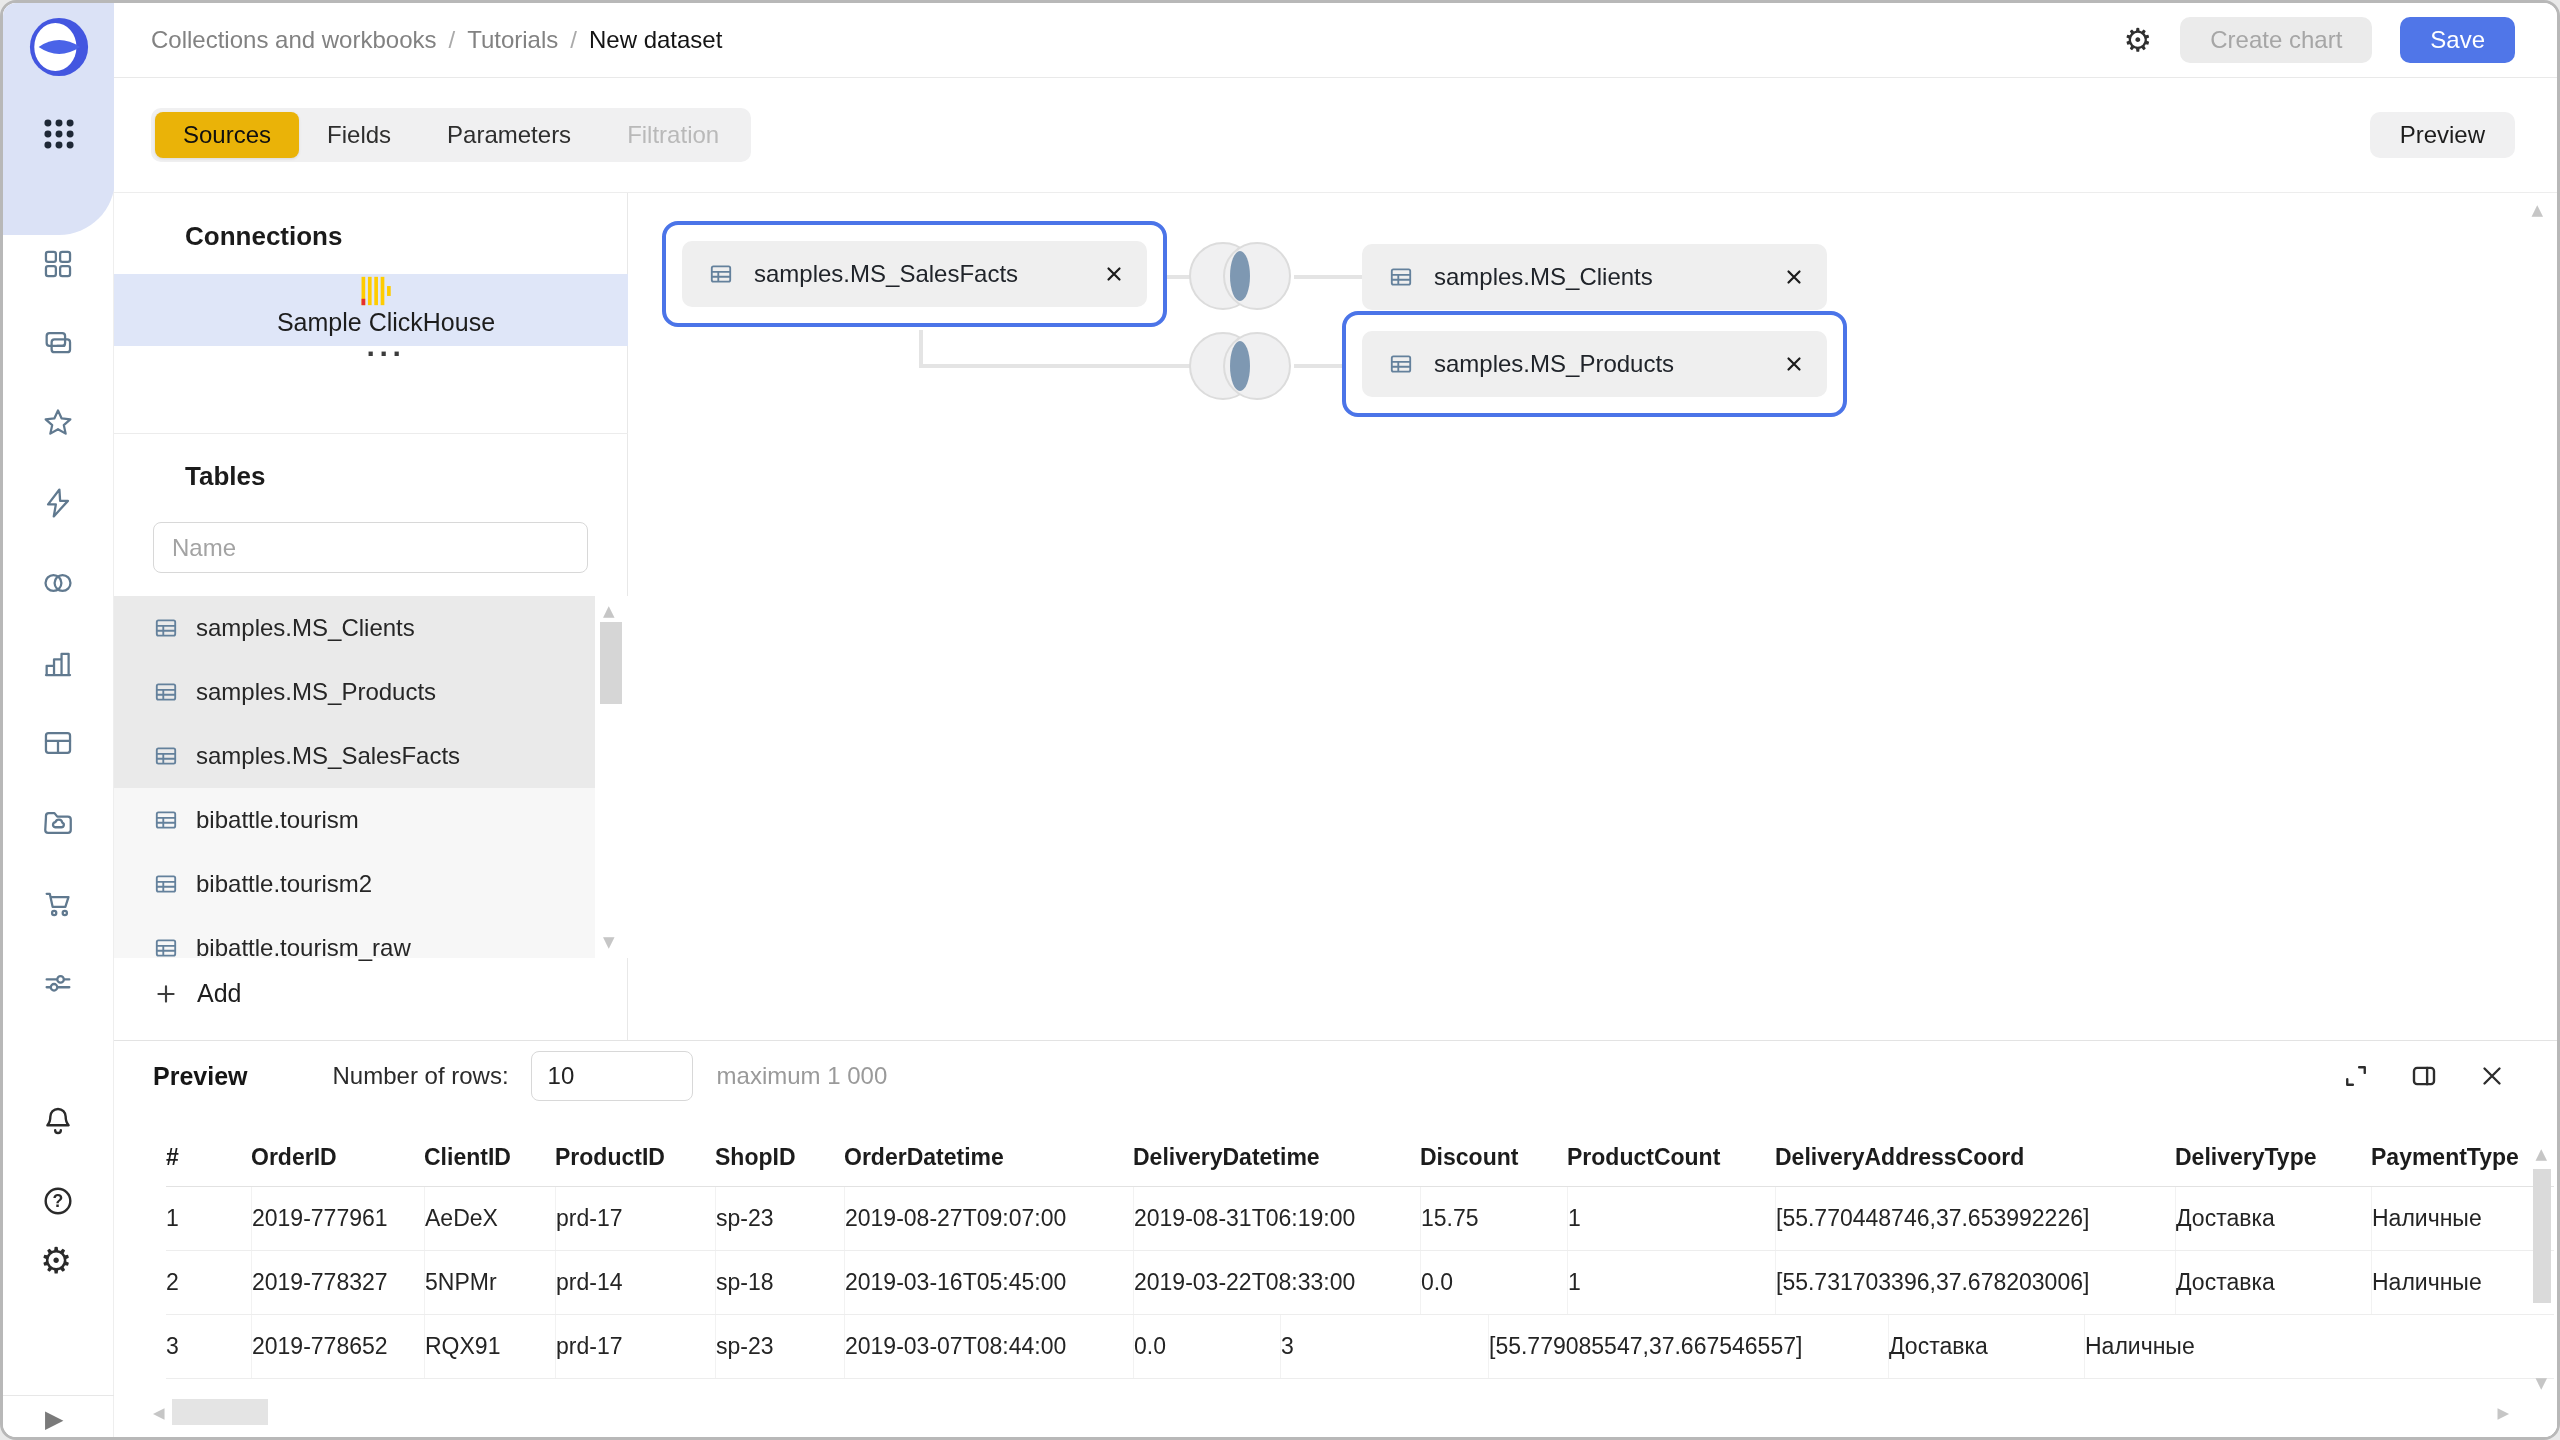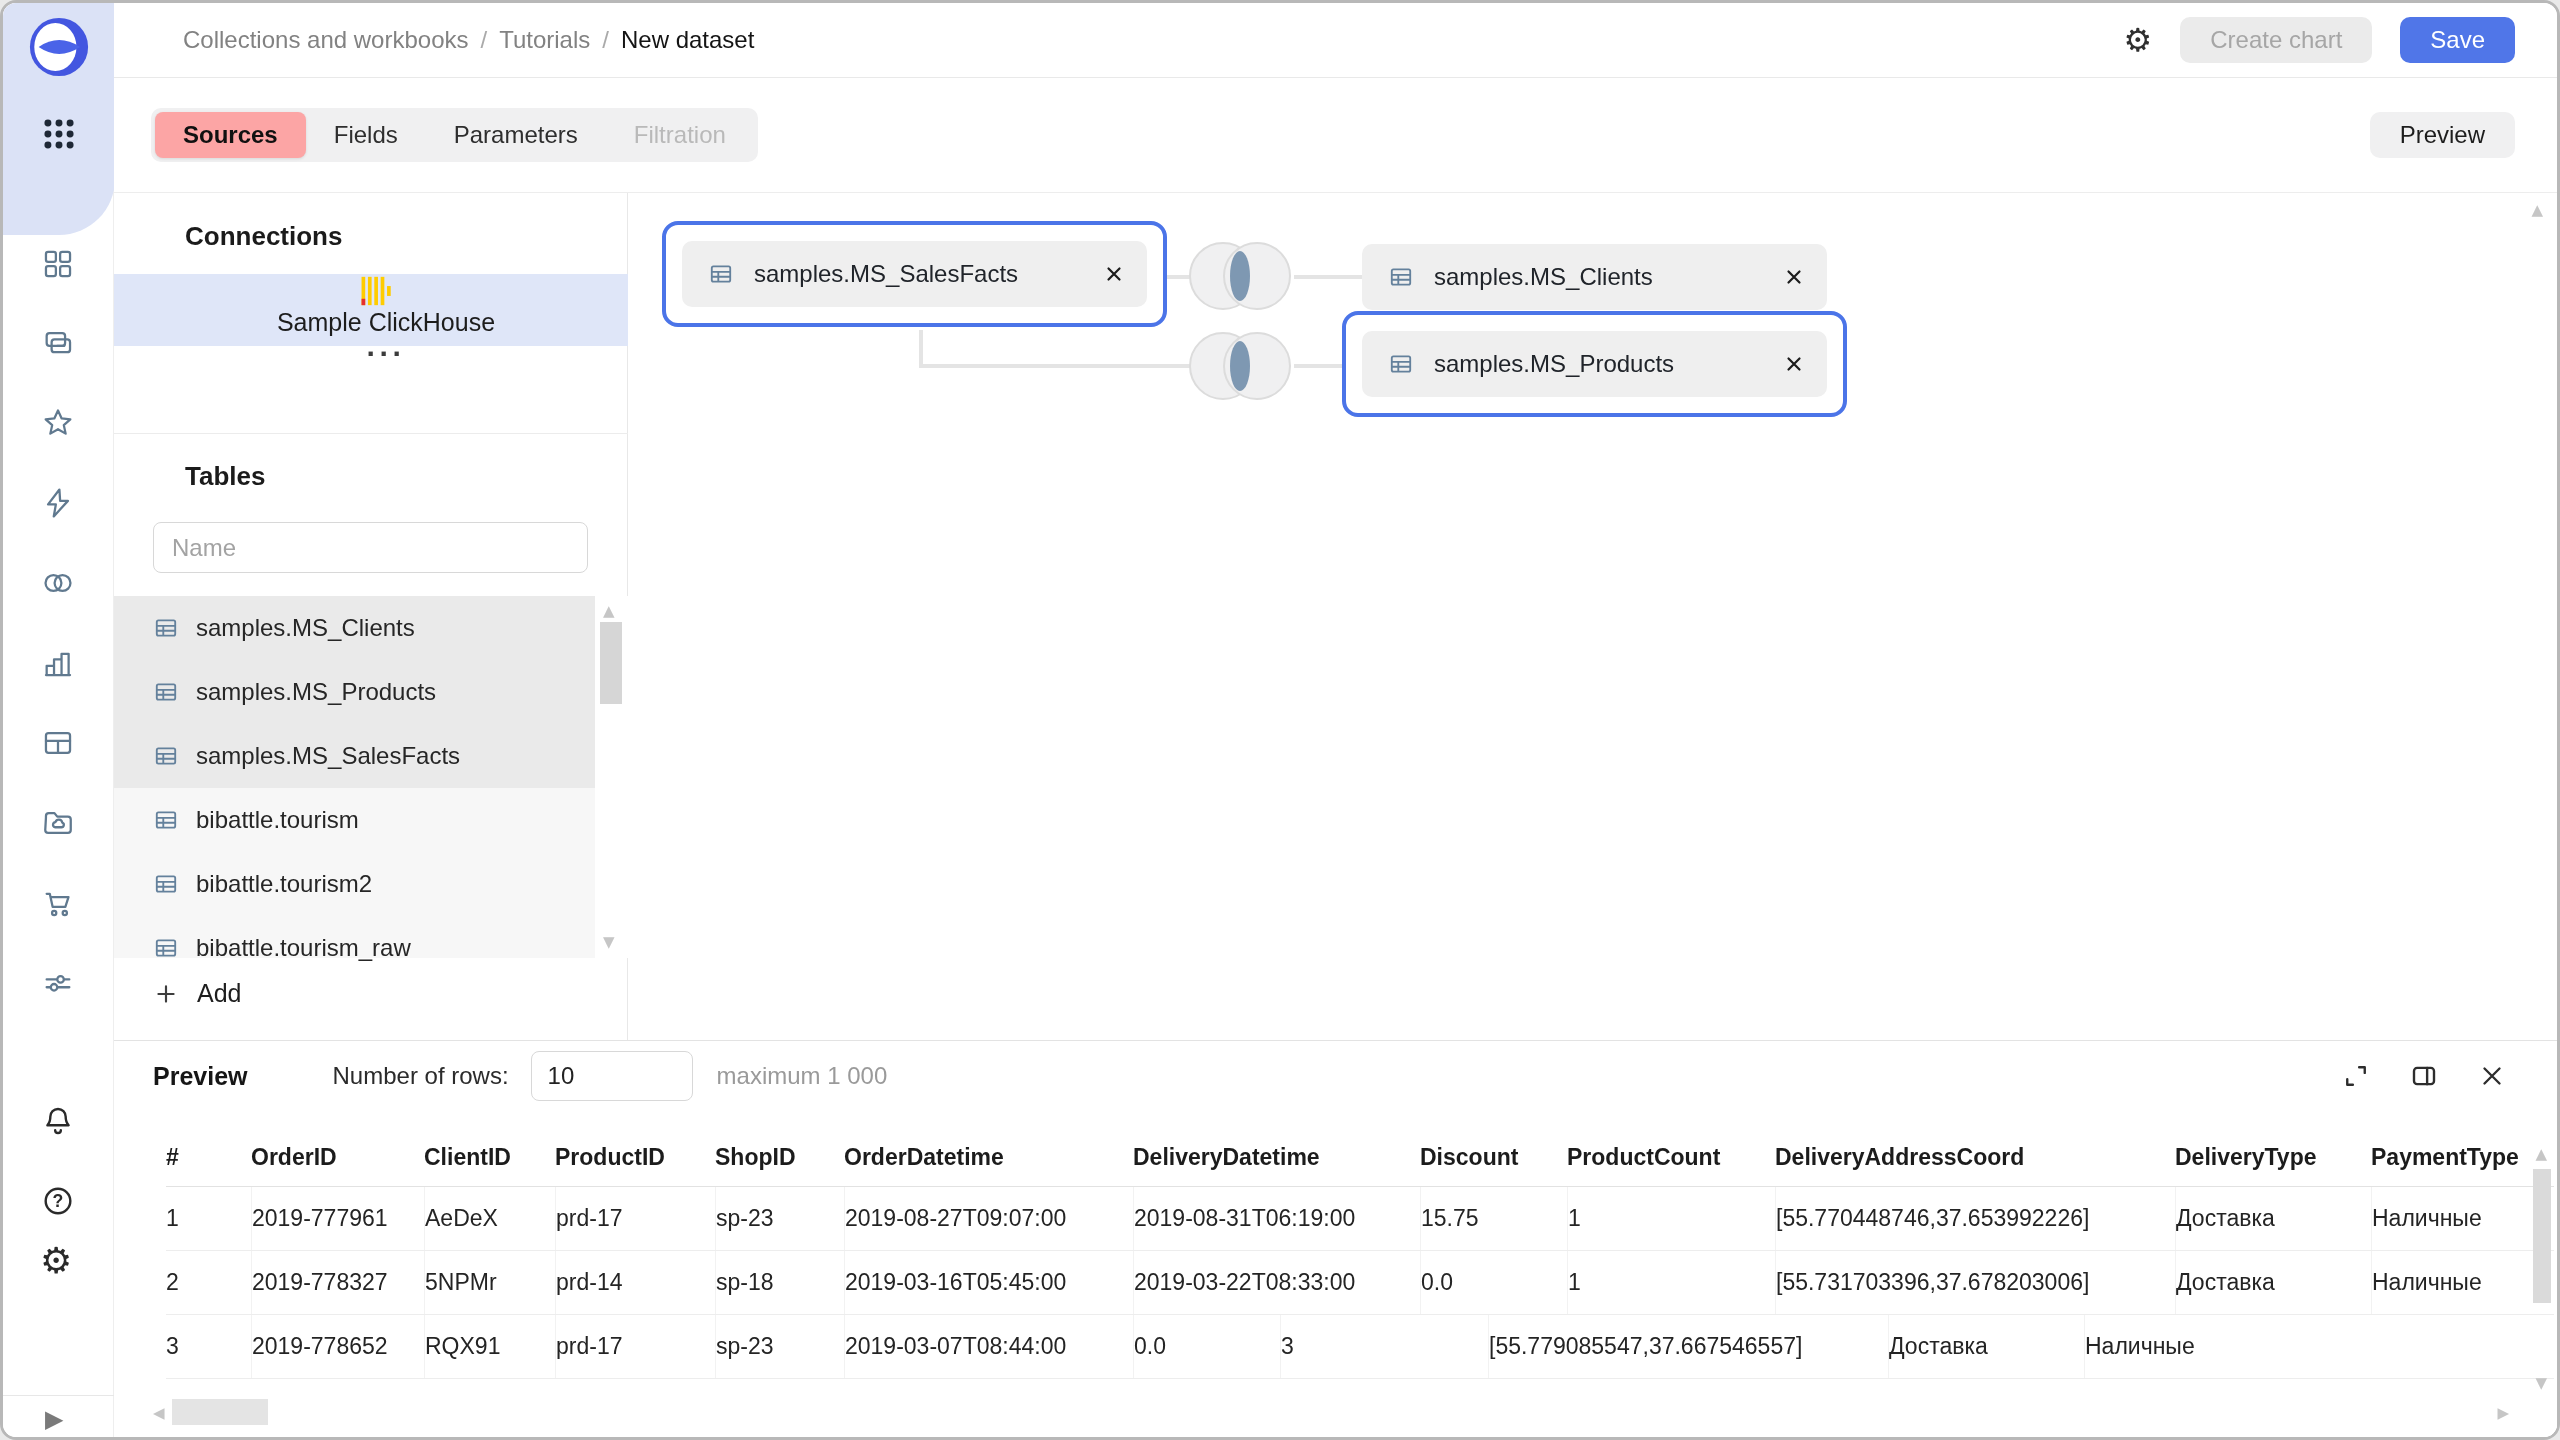--- a/index.html
+++ b/index.html
@@ -14,35 +14,35 @@
   .sb-top{position:absolute;left:0;top:0;width:112px;height:232px;background:#dbe2f6;border-radius:0 0 56px 0;}
   .logo{position:absolute;left:24px;top:12px;width:64px;height:64px;}
   .apps{position:absolute;left:37px;top:112px;width:38px;height:38px;}
   .si{position:absolute;left:38px;width:34px;height:34px;stroke:#60798f;fill:none;stroke-width:1.6;stroke-linecap:round;stroke-linejoin:round;}
   .si-dark{stroke:#2a2a2a;stroke-width:1.7;}
   .gear-glyph{position:absolute;left:37px;font-family:"DejaVu Sans",sans-serif;font-size:36px;color:#2a2a2a;line-height:36px;}
   .sb-divider{position:absolute;left:0;top:1392px;width:111px;height:1px;background:#e7e7e7;}
   .collapse-btn{position:absolute;left:42px;top:1402px;font-size:24px;color:#7a7a7a;font-family:"DejaVu Sans",sans-serif;cursor:pointer;}
   
   .topbar{position:absolute;left:111px;top:0;right:0;height:75px;display:flex;align-items:center;padding:0 42px 0 37px;border-bottom:1px solid #e9e9e9;background:#fff;}
-  .breadcrumb{display:flex;align-items:center;font-size:24px;gap:12px;margin-left:32px;}
+  .breadcrumb{display:flex;align-items:center;font-size:24px;gap:12px;}
   .bc-link{color:#828282;cursor:pointer;}
   .bc-sep{color:#aaaaaa;}
   .bc-current{color:#141414;}
   .topbar-right{margin-left:auto;display:flex;align-items:center;gap:28px;}
   .tb-gear{font-family:"DejaVu Sans",sans-serif;font-size:32px;color:#303030;line-height:32px;cursor:pointer;}
   .btn{display:flex;align-items:center;justify-content:center;height:46px;padding:0 30px;border-radius:10px;font-size:24px;cursor:pointer;white-space:nowrap;}
   .btn-disabled{background:#ebebeb;color:#a6a6a6;cursor:default;}
   .btn-primary{background:#5076e8;color:#fff;}
   .btn-flat{background:#f0f0f1;color:#1d1d1d;}
   
   .tabsrow{position:absolute;left:111px;top:75px;right:0;height:115px;display:flex;align-items:center;padding:0 42px 0 37px;border-bottom:1px solid #ededed;background:#fff;}
   .seg{display:flex;background:#f0f0f1;border-radius:10px;padding:4px;height:54px;align-items:center;}
   .seg-item{height:46px;display:flex;align-items:center;padding:0 28px;font-size:24px;color:#2e2e2e;border-radius:8px;cursor:pointer;white-space:nowrap;}
-  .seg-item.active{background:#fca5a5;color:#101010;box-shadow:0 1px 3px rgba(0,0,0,.10);font-weight:bold;}
+  .seg-item.active{background:#eab308;color:#101010;box-shadow:0 1px 3px rgba(0,0,0,.10);}
   .seg-item.disabled{color:#b9b9b9;cursor:default;}
   .tabsrow .btn-flat{margin-left:auto;}
   
   .content{position:absolute;left:111px;top:190px;right:0;bottom:0;background:#fff;}
   .left-panel{position:absolute;left:0;top:0;width:514px;height:847px;border-right:1px solid #e8e8e8;background:#fff;}
   .lp-heading{position:absolute;left:37px;font-size:26px;font-weight:700;color:#1b1b1b;margin-left:34px;}
   .conn-row{position:absolute;left:0;top:81px;width:514px;height:72px;background:#dfe6f8;display:flex;align-items:center;padding:0 24px 0 54px;cursor:pointer;flex-direction:column;}
   .ch-ico{width:34px;height:34px;margin-right:22px;flex:none;}
   .conn-name{font-size:25px;color:#1d1d1d;flex:1;}
   .conn-more{font-size:30px;font-weight:700;color:#3c3c3c;letter-spacing:3px;cursor:pointer;}

